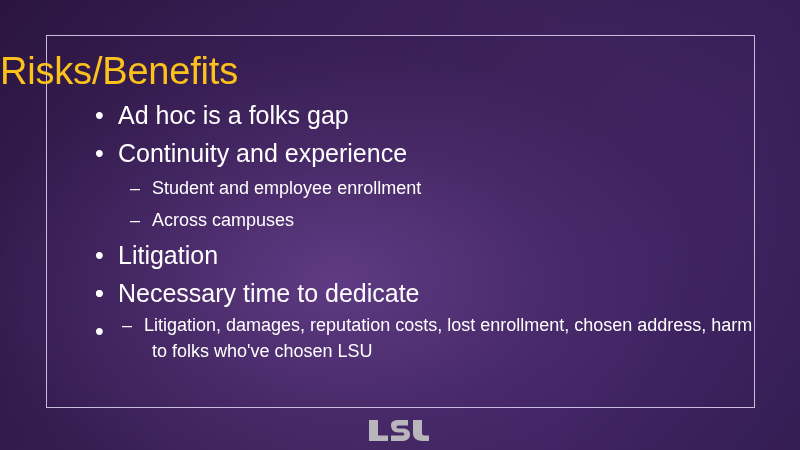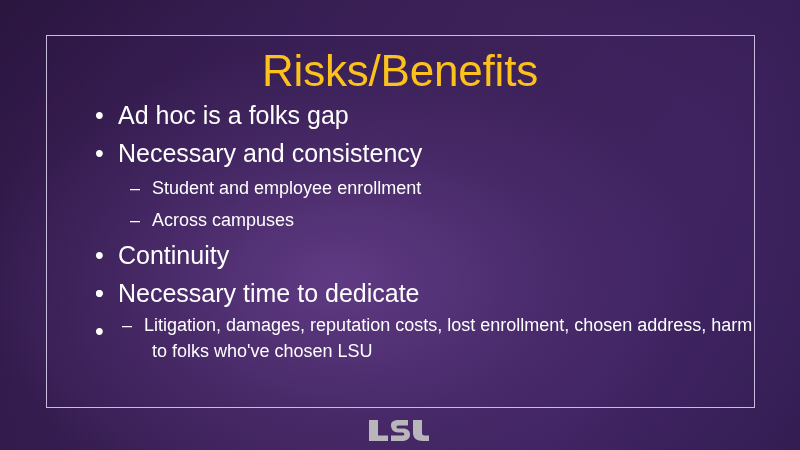--- a/index.html
+++ b/index.html
@@ -37,23 +37,23 @@
     height: 373px;
     border: 1px solid #c9bcdd;
     box-sizing: border-box;
     pointer-events: none;
   }
   #title {
     position: absolute;
     left: 0;
     top: 46px;
     width: 800px;
-    text-align: center;
+    text-align: left;
     color: #fcc21b;
-    font-size: 44px;
+    font-size: 38px;
     line-height: 50px;
     letter-spacing: -0.2px;
     white-space: nowrap;
   }
   #body {
     position: absolute;
     left: 92px;
     top: 96px;
     width: 700px;
   }
@@ -119,36 +119,36 @@
 
   <div id="body">
 
     <div class="l1">
       <span class="mark">•</span>
       <span>Ad hoc is a folks gap</span>
     </div>
 
     <div class="l1">
       <span class="mark">•</span>
-      <span>Necessary and consistency</span>
+      <span>Continuity and experience</span>
     </div>
 
     <div class="l2">
       <span class="mark">–</span>
       <span>Student and employee enrollment</span>
     </div>
 
     <div class="l2">
       <span class="mark">–</span>
       <span>Across campuses</span>
     </div>
 
     <div class="l1">
       <span class="mark">•</span>
-      <span>Continuity</span>
+      <span>Litigation</span>
     </div>
 
     <div class="l1">
       <span class="mark">•</span>
     </div>
 
     <div class="l1">
       <span class="mark">•</span>
       <span>Necessary time to dedicate</span>
     </div>

